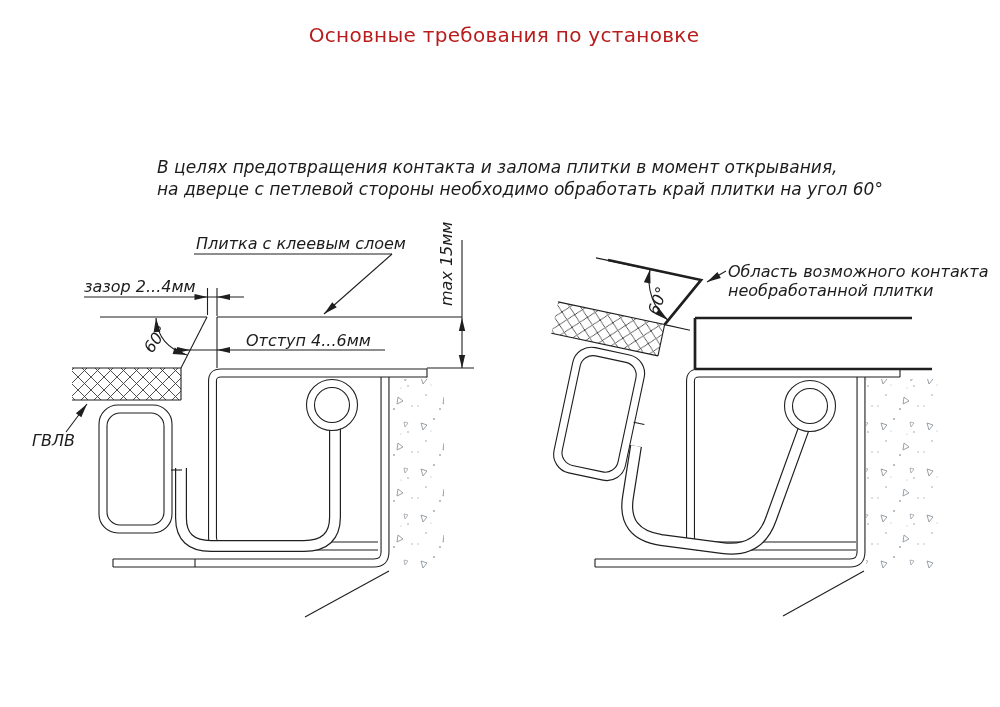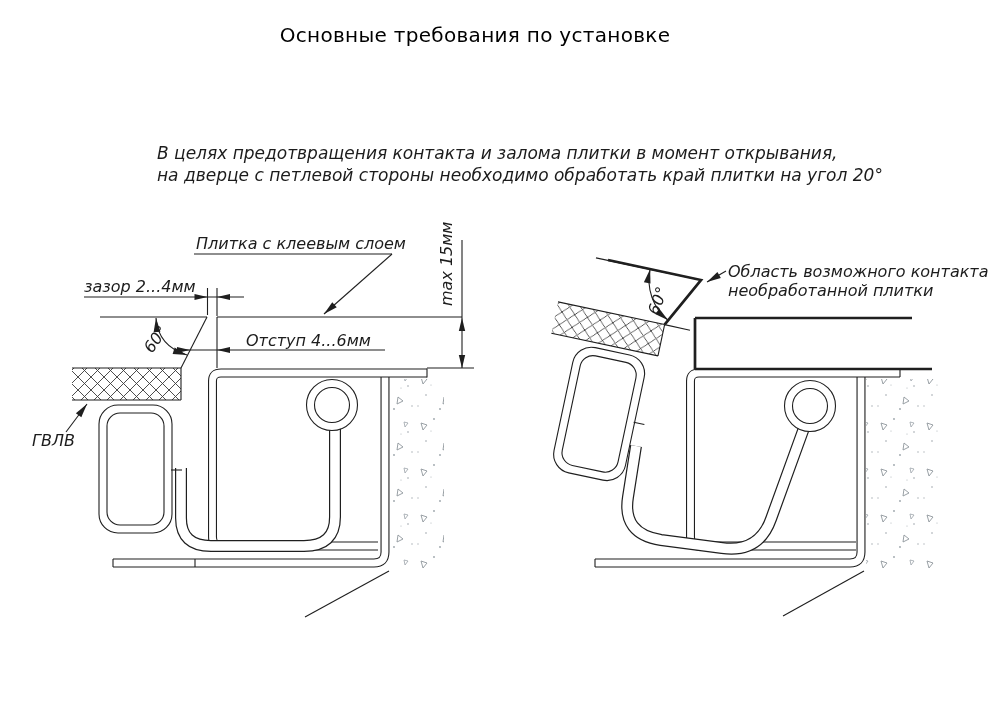--- a/index.html
+++ b/index.html
@@ -1,19 +1,19 @@
 <!DOCTYPE html>
 <html><head>
 <meta charset="utf-8">
 <style>
   html,body{margin:0;padding:0;background:#ffffff;width:1000px;height:707px;overflow:hidden;}
   body{font-family:"DejaVu Sans", sans-serif;color:#1f1f1f;position:relative;}
   .title{position:absolute;top:22px;left:0;width:950px;text-align:center;
-         font-size:20px;line-height:27px;letter-spacing:.3px;color:#000000;}
-  .note{position:absolute;top:142px;left:157px;width:800px;font-style:italic;
+         font-size:20px;line-height:27px;letter-spacing:.3px;color:#b91c1c;padding-left:29px;}
+  .note{position:absolute;top:156px;left:157px;width:800px;font-style:italic;
         font-size:17px;line-height:22px;color:#1c1c1c;}
   svg{position:absolute;top:0;left:0;}
   .ln{stroke:#1f1f1f;stroke-width:1.1;fill:none;}
   .bold{stroke:#1f1f1f;stroke-width:2.7;fill:none;}
   .wb{stroke:#1f1f1f;stroke-width:9;fill:none;}
   .ww{stroke:#ffffff;stroke-width:6.8;fill:none;}
   .sb{stroke:#1f1f1f;stroke-width:12;fill:none;}
   .sw{stroke:#ffffff;stroke-width:9.6;fill:none;}
   .arr{fill:#1f1f1f;stroke:none;}
   .lbl{font-family:"DejaVu Sans",sans-serif;font-style:italic;font-size:16px;fill:#1c1c1c;}
@@ -21,21 +21,21 @@
 </style>
 </head>
 <body>
 
 <div class="title">
   <div>Основные требования по установке</div>
 </div>
 
 <div class="note">
   <div>В целях предотвращения контакта и залома плитки в момент открывания,</div>
-  <div>на дверце с петлевой стороны необходимо обработать край плитки на угол 20°</div>
+  <div>на дверце с петлевой стороны необходимо обработать край плитки на угол 60°</div>
 </div>
 
 <svg width="1000" height="707" viewBox="0 0 1000 707">
   <defs>
     <pattern id="hatch" patternUnits="userSpaceOnUse" width="13" height="13">
       <path d="M0,13 L13,0 M0,0 L13,13" stroke="#3a3a3a" stroke-width="0.9" fill="none"></path>
     </pattern>
     <pattern id="concrete" patternUnits="userSpaceOnUse" width="46" height="46">
       <path d="M7,9 l6,2 -4,5 z" fill="none" stroke="#8d959b" stroke-width="0.9"></path>
       <path d="M30,29 l5,4 -6,3 z" fill="none" stroke="#8d959b" stroke-width="0.9"></path>

